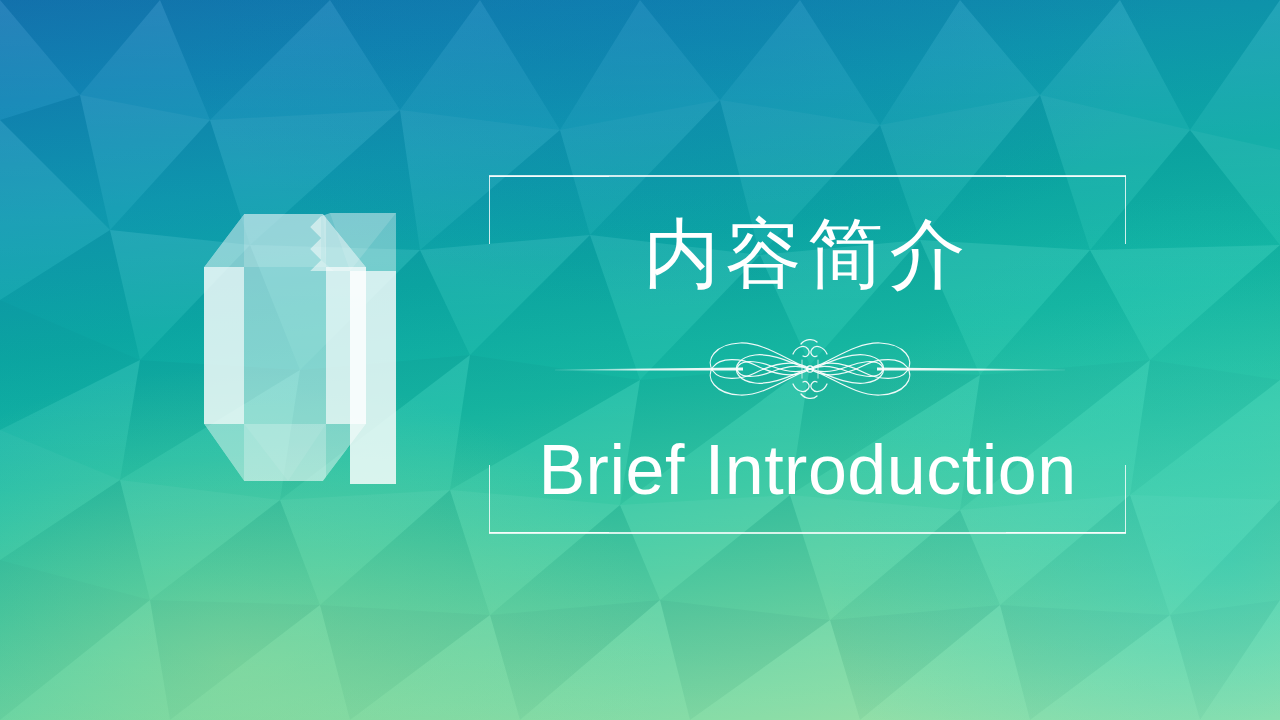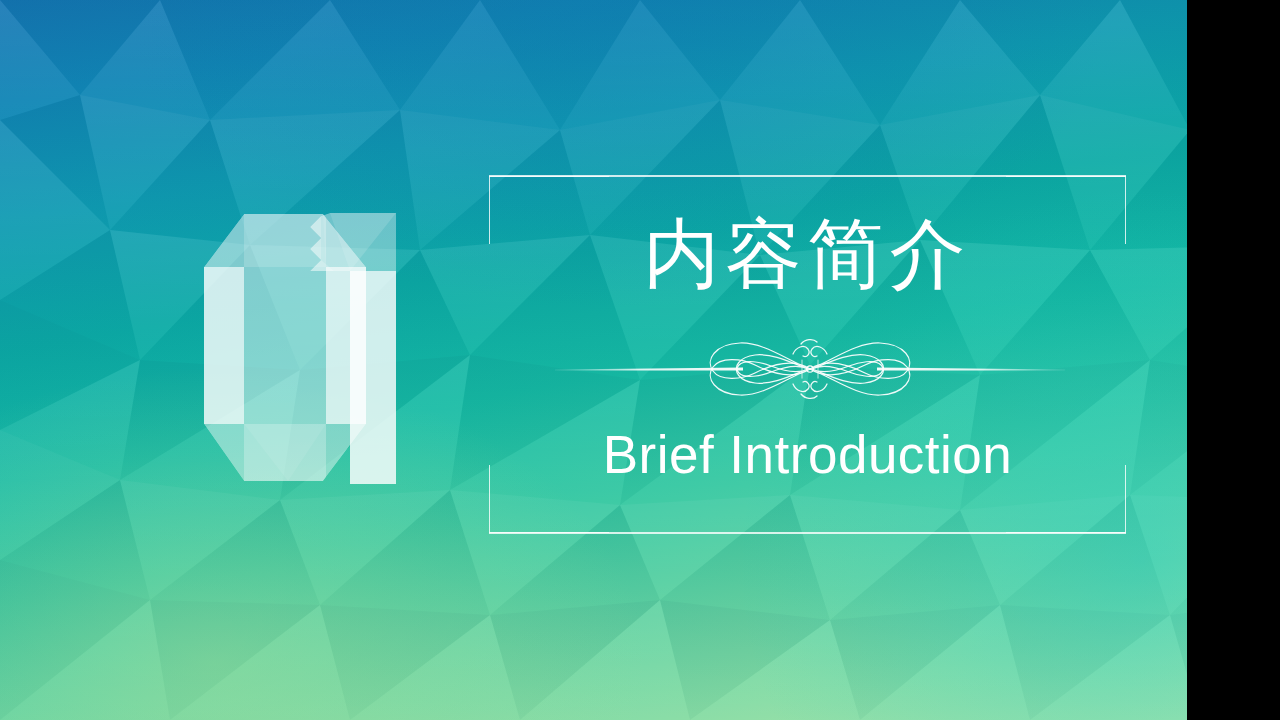--- a/index.html
+++ b/index.html
@@ -11,21 +11,21 @@
   body {
     width: 1280px;
     height: 720px;
     overflow: hidden;
     font-family: "Liberation Sans", "DejaVu Sans", sans-serif;
   }
 
   
   #slide {
     position: relative;
-    width: 1187px;
+    width: 1280px;
     height: 720px;
     overflow: hidden;
     
     background:
       linear-gradient(170deg,
         #1476b4 0%,
         #1186b6 11%,
         #0f9bb2 24%,
         #0caba6 38%,
         #16bba4 52%,
@@ -103,26 +103,26 @@
     font-size: 76px;
     font-weight: 400;
     letter-spacing: 6px;
     line-height: 96px;
     white-space: nowrap;
   }
 
   #title-en {
     position: absolute;
     left: 489px;
-    top: 415px;
+    top: 430px;
     width: 637px;
     text-align: center;
     color: #ffffff;
     font-family: "Liberation Sans", "DejaVu Sans", sans-serif;
-    font-size: 53px;
+    font-size: 70px;
     font-weight: 400;
     letter-spacing: 0.5px;
     line-height: 80px;
     white-space: nowrap;
   }
 
   
   #divider {
     position: absolute;
     left: 555px;

